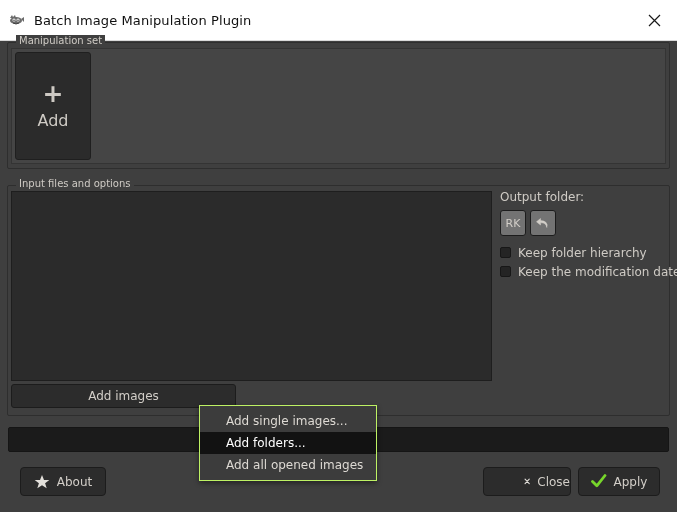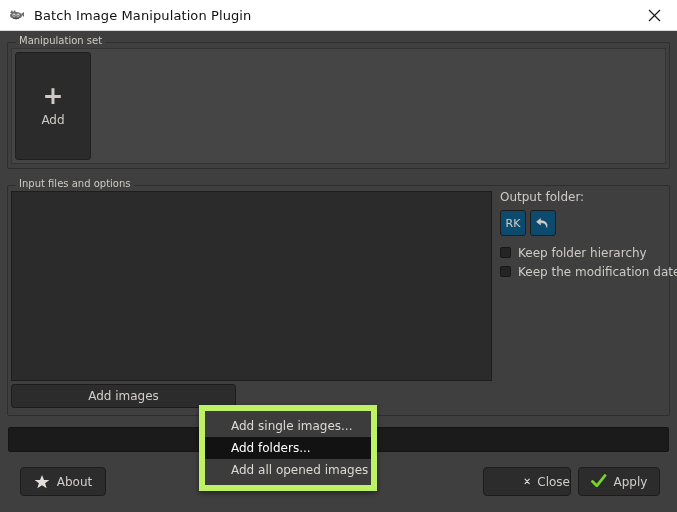--- a/index.html
+++ b/index.html
@@ -22,21 +22,21 @@
     width: 677px;
     height: 512px;
     background: #3f3f3f;
     box-sizing: border-box;
   }
 
   
   .titlebar {
     position: absolute;
     left: 0; top: 0;
-    width: 677px; height: 31px;
+    width: 677px; height: 41px;
     background: #ffffff;
     border-bottom: 1px solid #d9d9d9;
     display: flex;
     align-items: center;
     box-sizing: border-box;
   }
   .titlebar-icon {
     width: 18px; height: 18px;
     margin-left: 8px; margin-right: 8px;
     flex: 0 0 auto;
@@ -106,21 +106,21 @@
   }
   .add-tile .plus {
     color: #cdc9c3;
     font-size: 25px;
     line-height: 22px;
     font-weight: bold;
     margin-bottom: 6px;
     user-select: none;
   }
   .add-tile .add-label {
-    font-size: 12px;
+    font-size: 16px;
     color: #cfcbc5;
   }
 
   
   #input-group {
     left: 7px; top: 185px;
     width: 663px; height: 231px;
   }
   .filelist {
     position: absolute;
@@ -168,21 +168,21 @@
     margin-bottom: 6px;
     display: block;
   }
   .output-btns {
     display: flex;
     gap: 4px;
     margin-bottom: 7px;
   }
   .sqbtn {
     width: 26px; height: 26px;
-    background: #0c4a6e;
+    background: #737373;
     border: 1px solid #1c1c1c;
     border-radius: 3px;
     display: flex;
     align-items: center;
     justify-content: center;
     cursor: pointer;
     box-sizing: border-box;
     color: #d2cec8;
     font-size: 11px;
   }
@@ -244,21 +244,21 @@
   #btn-about { left: 18px; top: 9px; width: 86px; }
   #btn-close { left: 481px; top: 9px; width: 88px; padding-left: 40px; }
   #btn-apply { left: 576px; top: 9px; width: 82px; }
 
   
   #context-menu {
     position: absolute;
     left: 199px; top: 405px;
     width: 178px;
     background: #3c3c3c;
-    border: 6px solid #bef264;
+    border: 1px solid #bef264;
     box-shadow: 0 2px 5px rgba(0,0,0,0.45);
     padding: 4px 0;
     box-sizing: border-box;
     z-index: 50;
   }
   .menu-item {
     height: 22px;
     display: flex;
     align-items: center;
     padding-left: 26px;

